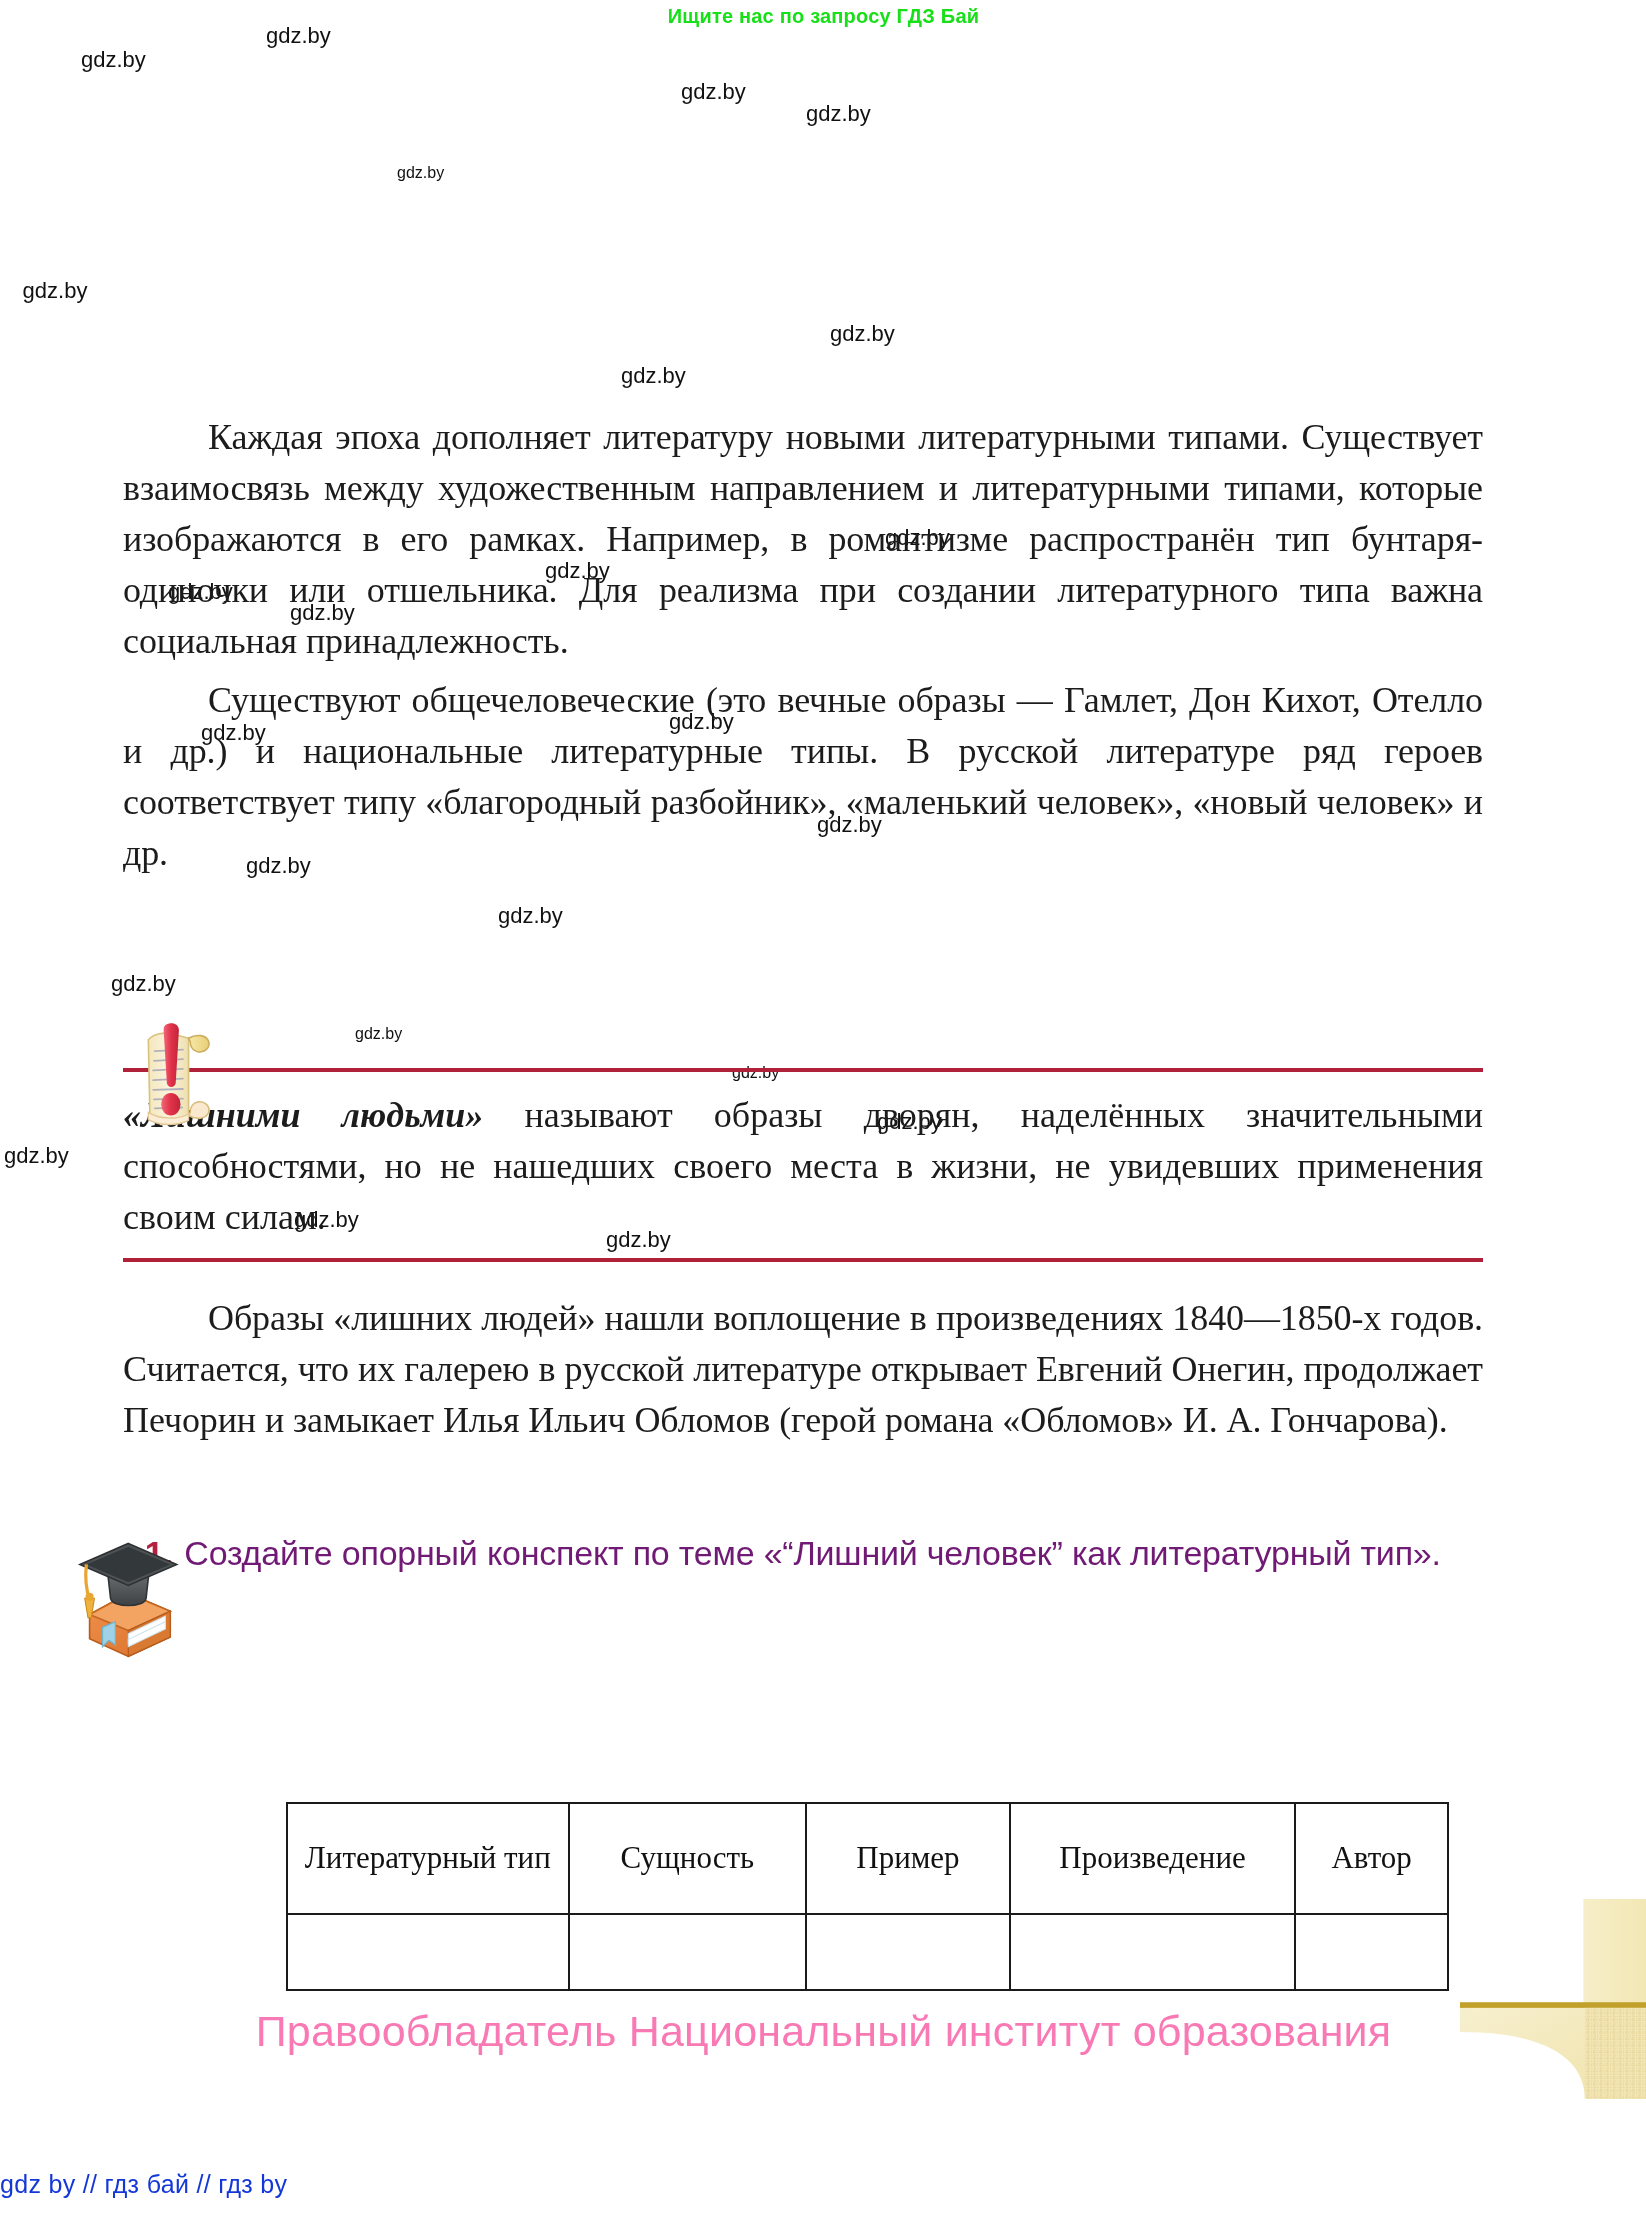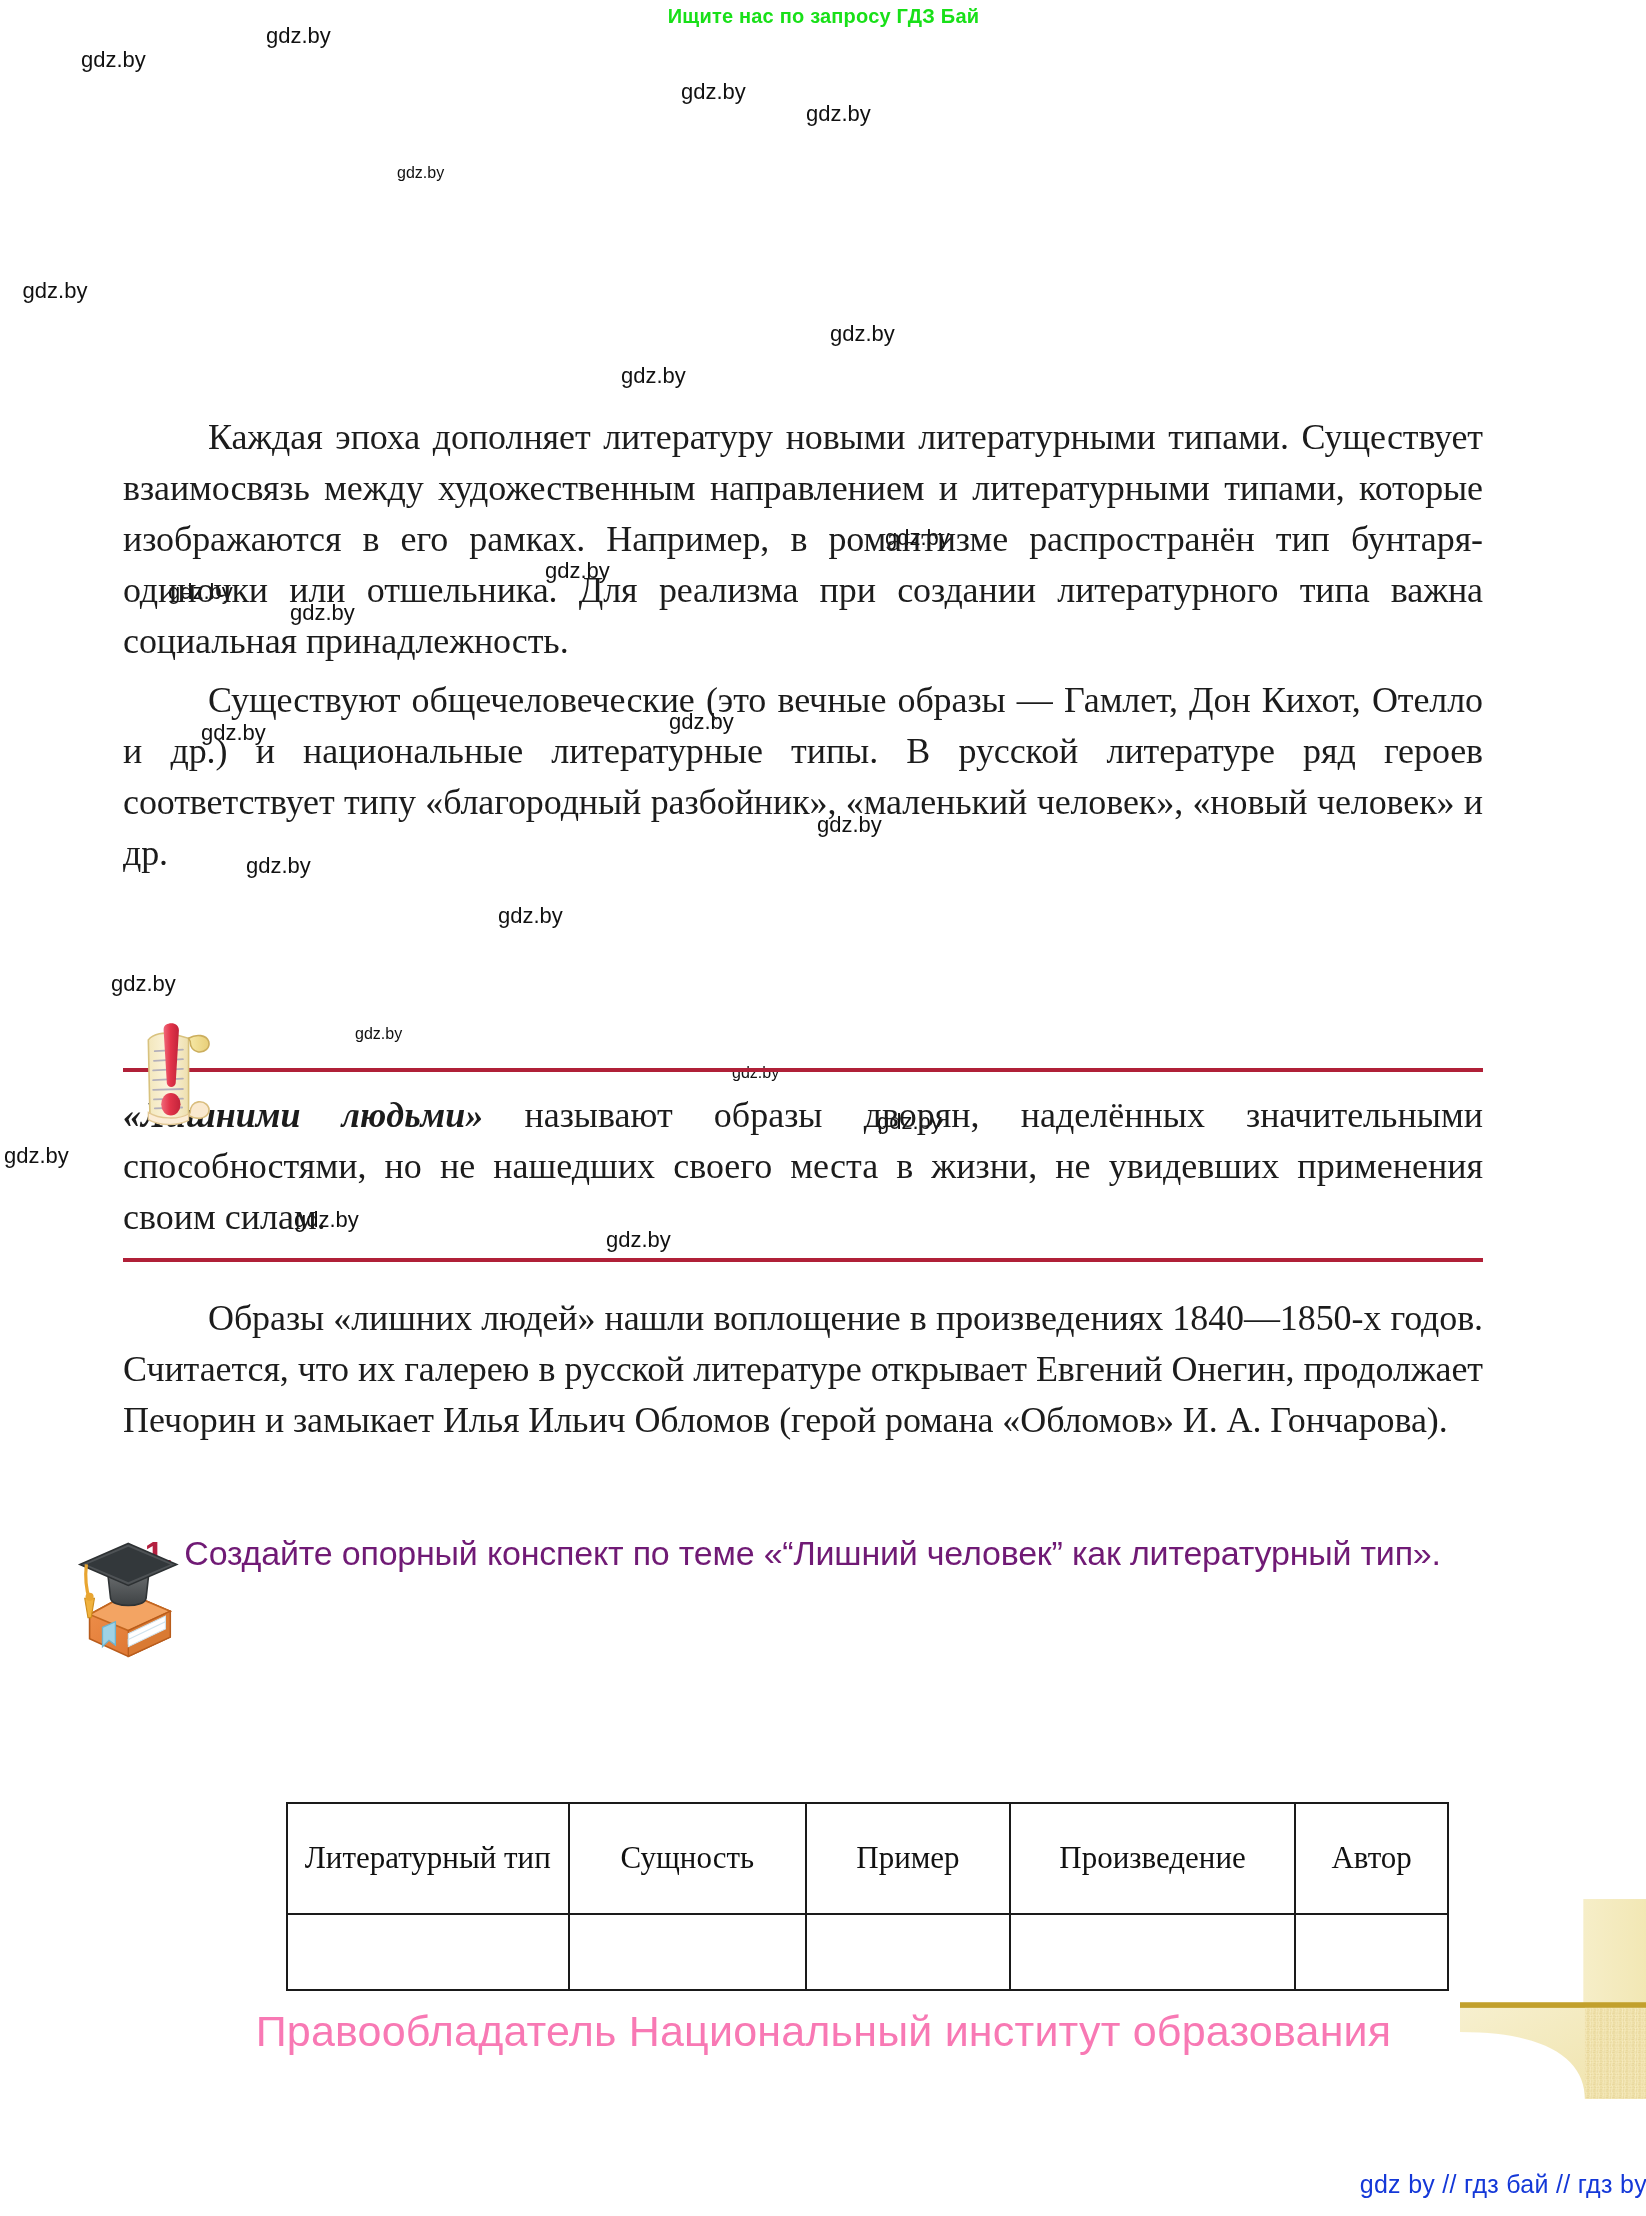--- a/index.html
+++ b/index.html
@@ -197,21 +197,21 @@
     white-space: nowrap;
     letter-spacing: 0.2px;
   }
 
   
   .bottom-links {
     position: absolute;
     left: 0;
     top: 2170px;
     width: 1647px;
-    text-align: right;
+    text-align: left;
     font-family: "Liberation Sans", "DejaVu Sans", sans-serif;
     font-size: 25px;
     color: #1438d8;
     letter-spacing: 0.3px;
   }
 
   
   .corner {
     position: absolute;
     right: 0;

